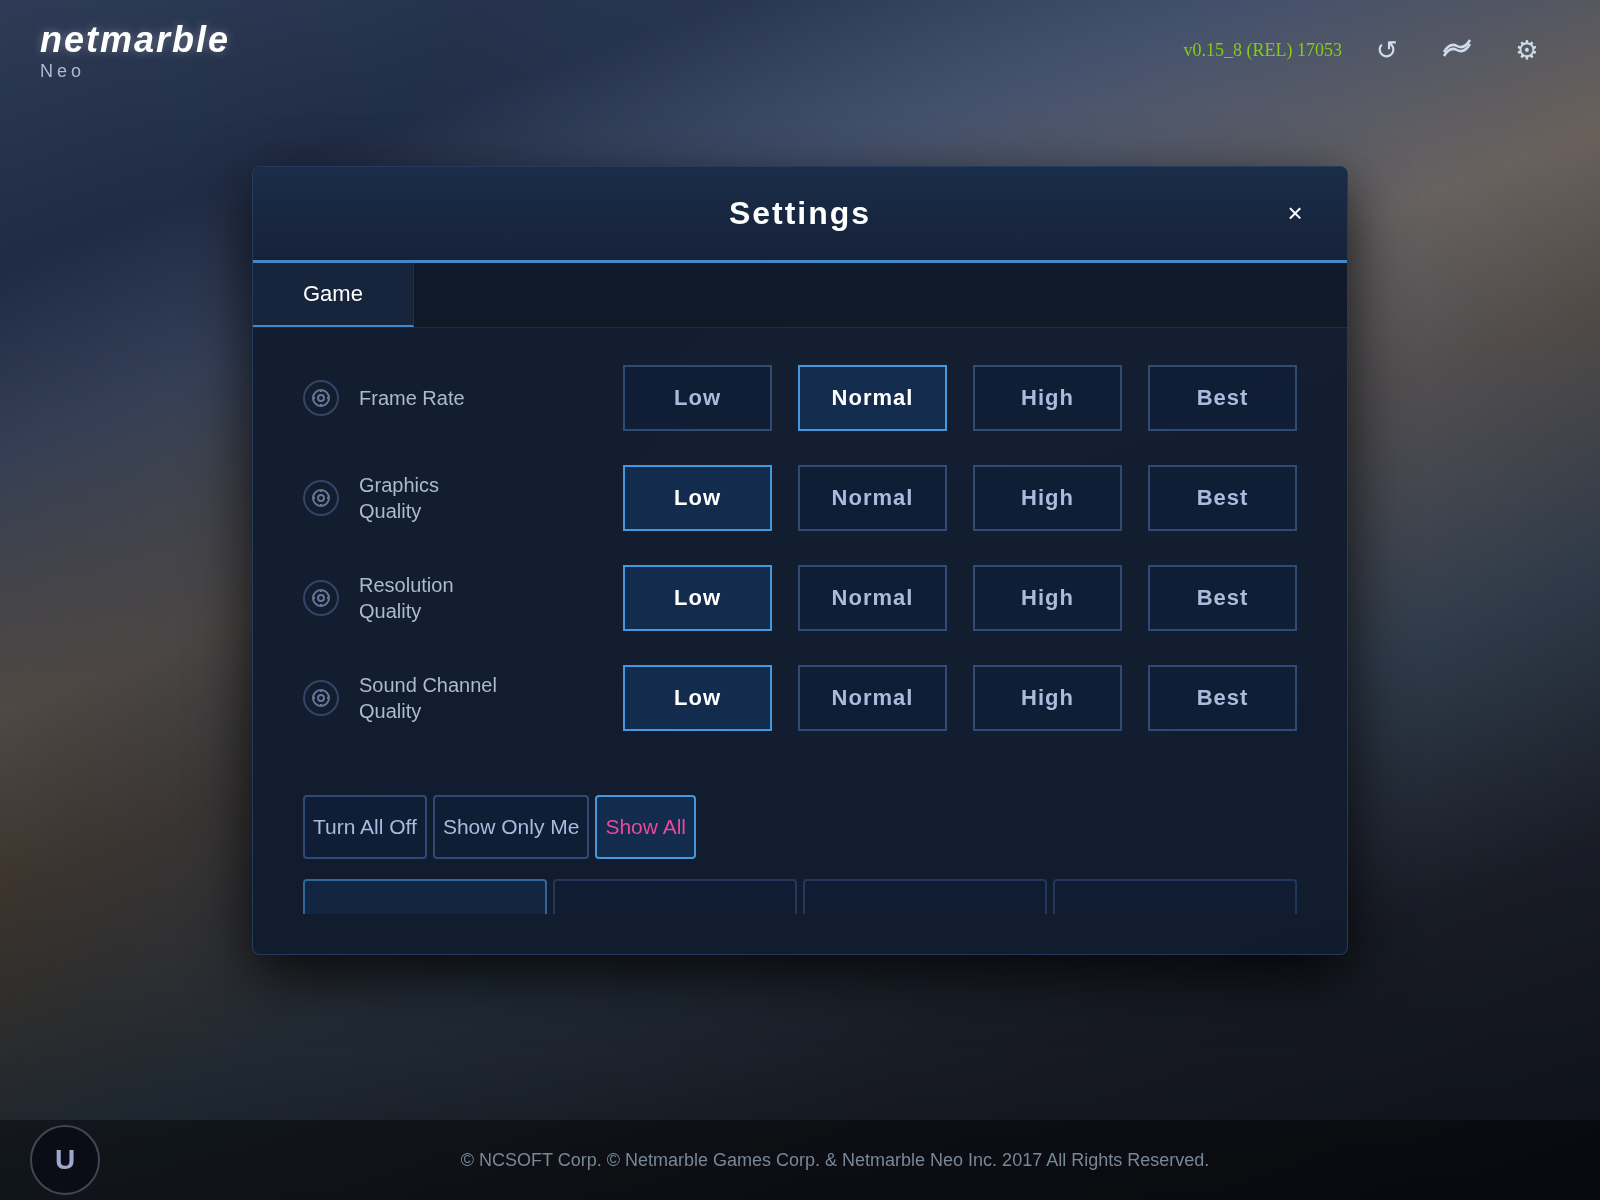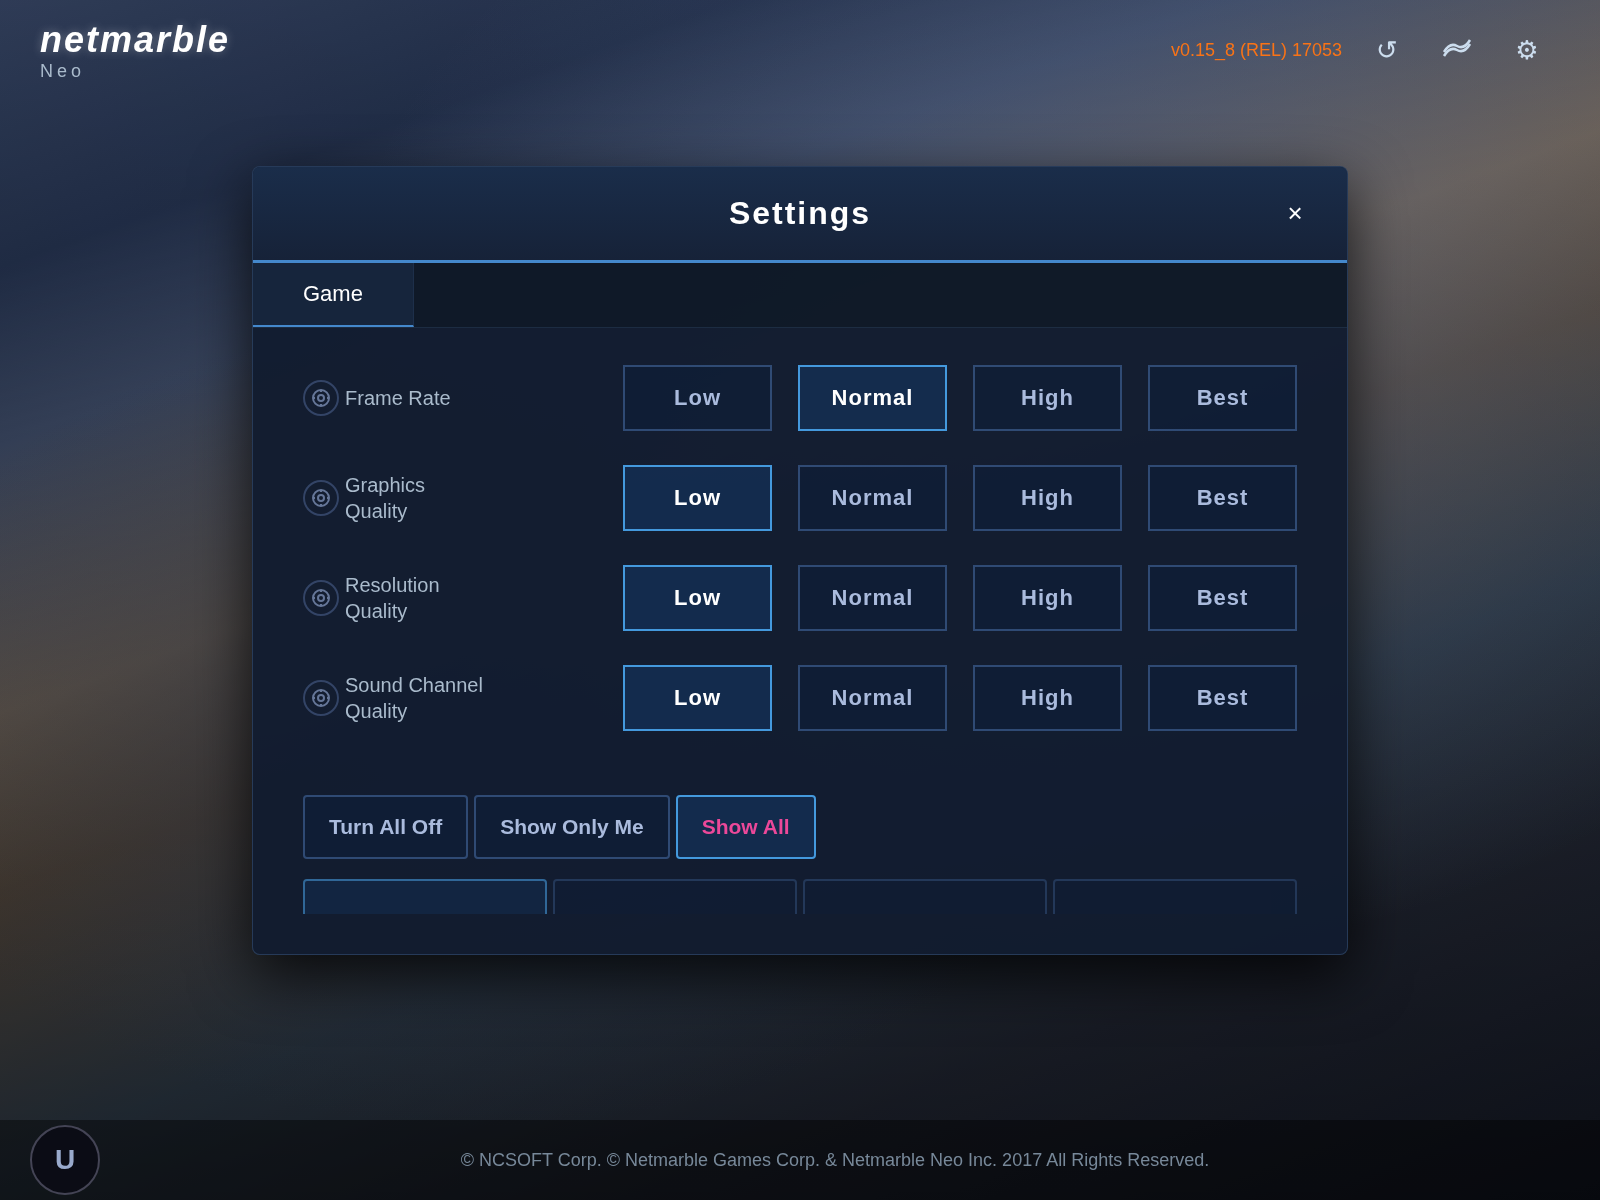--- a/index.html
+++ b/index.html
@@ -72,22 +72,23 @@
       letter-spacing: 4px;
     }
 
     .top-right {
       display: flex;
       align-items: center;
       gap: 20px;
     }
 
     .version-text {
-      color: #f97316;
+      color: #84cc16;
       font-size: 18px;
+      font-family: Liberation Serif, serif;
     }
 
     .icon-btn {
       width: 50px;
       height: 50px;
       display: flex;
       align-items: center;
       justify-content: center;
       cursor: pointer;
       color: #ccddee;
@@ -219,21 +220,21 @@
       display: flex;
       align-items: center;
       gap: 20px;
       min-height: 80px;
     }
 
     .setting-label-container {
       width: 280px;
       display: flex;
       align-items: center;
-      gap: 6px;
+      gap: 20px;
       flex-shrink: 0;
     }
 
     .setting-icon {
       width: 36px;
       height: 36px;
       border-radius: 50%;
       border: 2px solid #334466;
       display: flex;
       align-items: center;
@@ -271,23 +272,23 @@
     }
 
     .quality-btn.selected {
       border: 2px solid #4499dd;
       background: rgba(20,50,90,0.7);
       color: white;
     }
 
     .effects-btn {
       flex: none;
-      padding: 18px 24px;
+      padding: 18px 8px;
       font-size: 21px;
-      font-weight: 700;
+      font-weight: 400;
       border: 2px solid rgba(80,120,180,0.5);
       background: rgba(15,30,55,0.8);
       color: #aabbdd;
       cursor: pointer;
       border-radius: 4px;
       transition: all 0.15s;
       white-space: nowrap;
       margin-top: 37px;
     }
 

